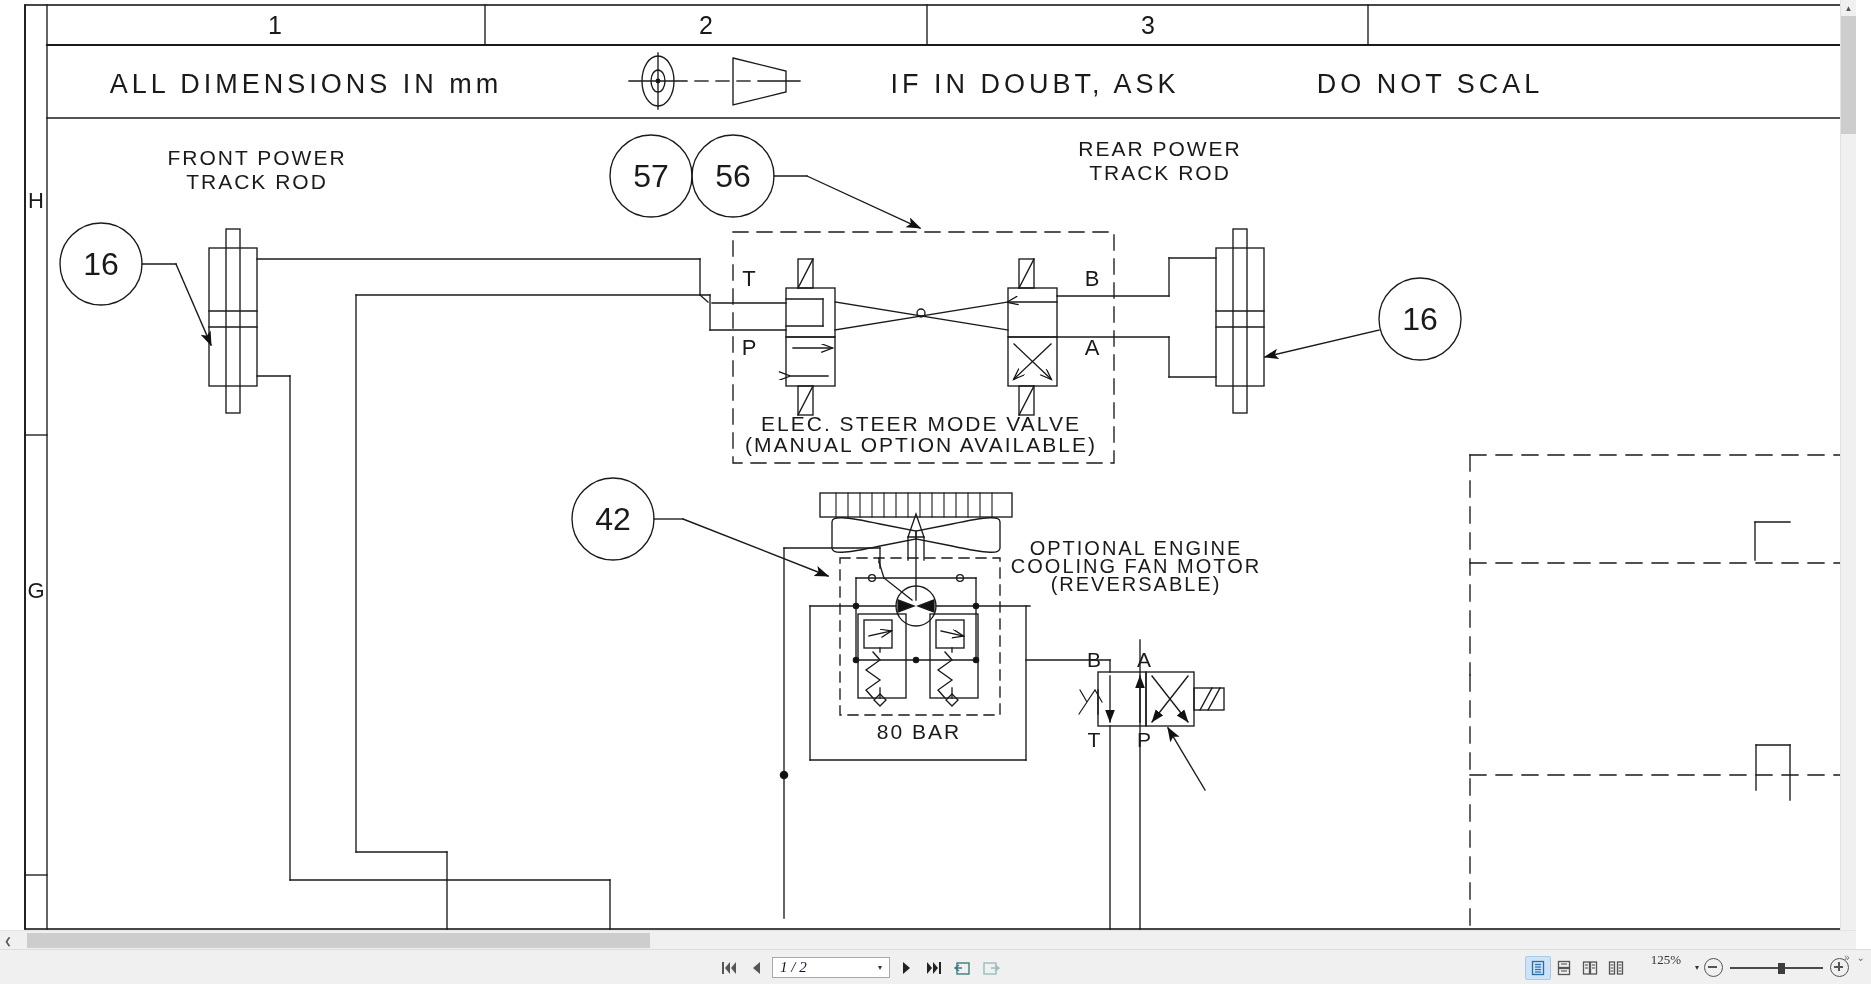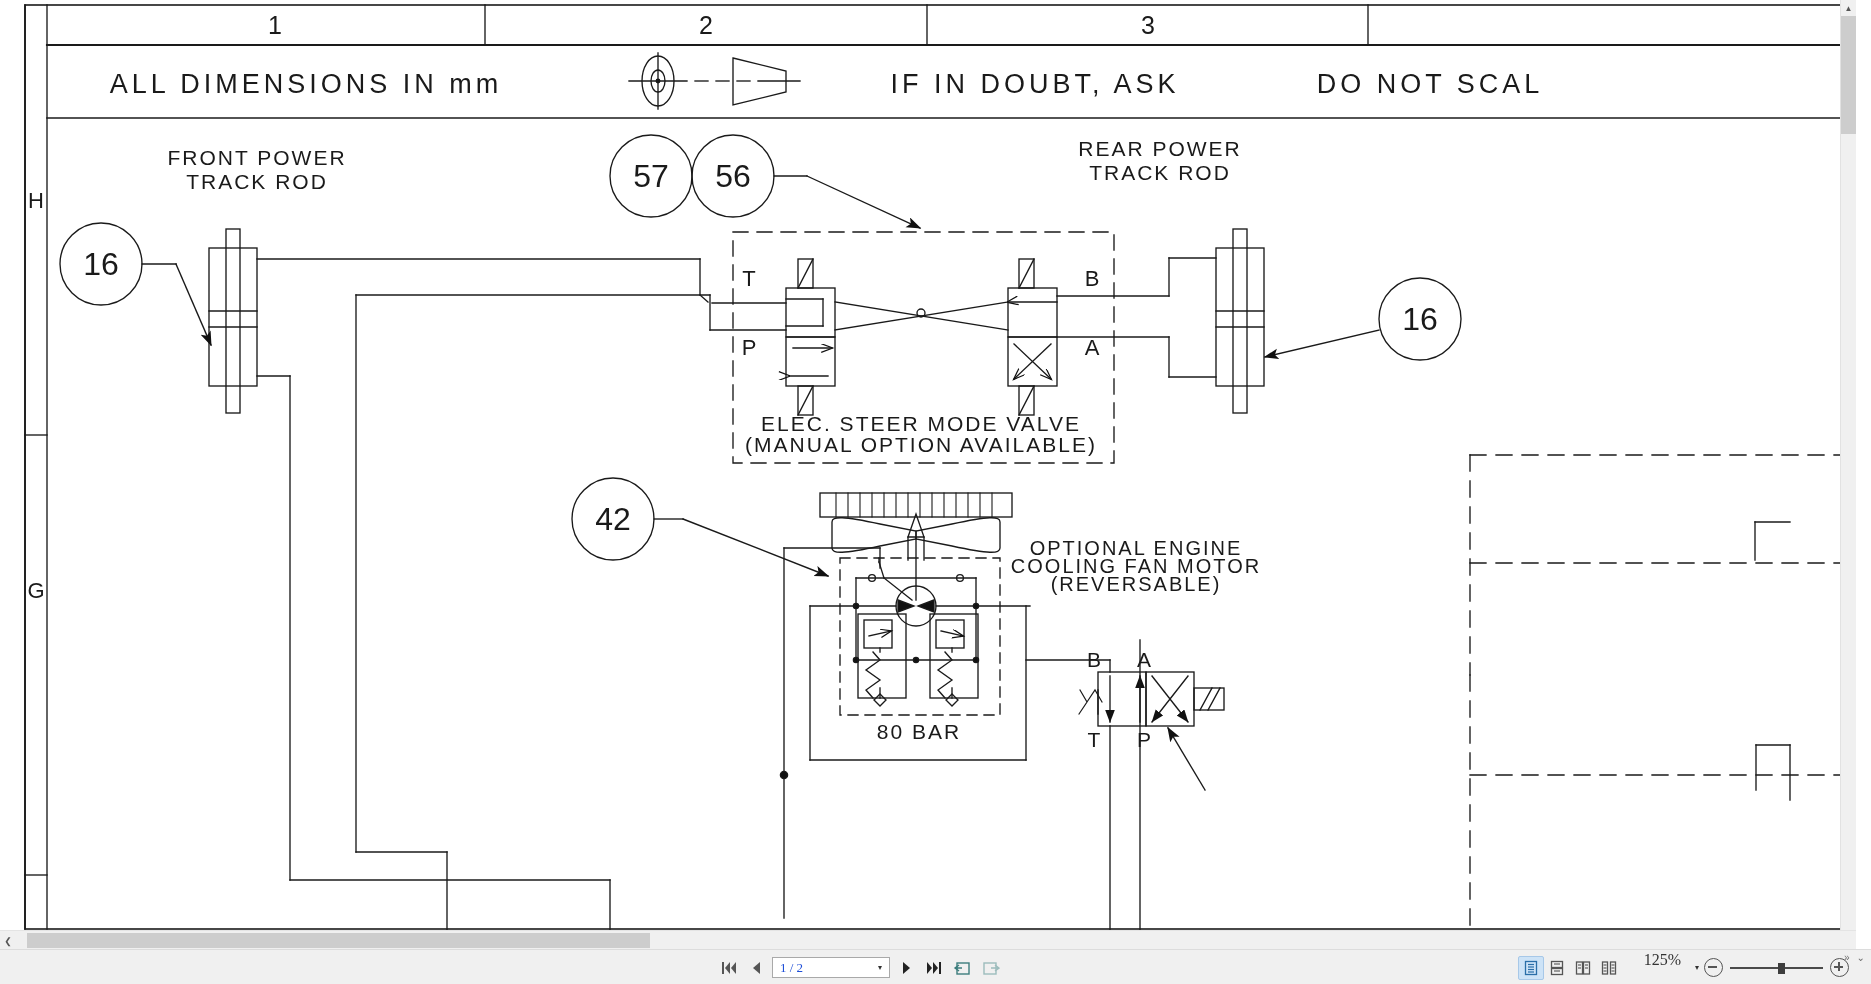--- a/index.html
+++ b/index.html
@@ -20,28 +20,28 @@
   .hscroll .thumb{position:absolute;left:27px;top:2px;width:623px;height:15px;background:#cdcdcd;}
 
   
   .toolbar{position:absolute;left:0;top:949px;width:1871px;height:35px;background:#f0f0f0;border-top:1px solid #dcdcdc;
            display:flex;align-items:center;}
   .tb-left{position:absolute;left:718px;display:flex;align-items:center;gap:7px;}
   .navbtn{width:20px;height:20px;display:flex;align-items:center;justify-content:center;cursor:pointer;}
   .navbtn svg{display:block;}
   .pagebox{width:118px;height:21px;border:1px solid #a9a9a9;background:#fff;display:flex;align-items:center;
            padding:0 3px;box-sizing:border-box;}
-  .pagebox .val{flex:1;font-size:13px;color:#1d4ed8;font-family:"Liberation Serif",serif;padding-left:4px;}
+  .pagebox .val{flex:1;font-size:15px;color:#0f172a;font-family:"Liberation Serif",serif;padding-left:4px;font-style:italic;}
   .pagebox .caret{width:12px;text-align:center;font-size:8px;color:#333;}
   .iconbtn{width:22px;height:20px;display:flex;align-items:center;justify-content:center;cursor:pointer;}
 
   .tb-right{position:absolute;right:22px;display:flex;align-items:center;gap:0px;}
   .viewbtn{width:26px;height:24px;display:flex;align-items:center;justify-content:center;cursor:pointer;border-radius:2px;}
   .viewbtn.active{background:#cde3f7;border:1px solid #a7c8e8;box-sizing:border-box;}
-  .zoomlbl{font-size:16px;color:#333;margin:0 14px 16px 22px;font-family:"Liberation Serif",serif;}
+  .zoomlbl{font-size:13px;color:#333;margin:0 14px 16px 22px;font-family:"Liberation Serif",serif;}
   .zcaret{font-size:8px;color:#333;margin-right:5px;}
   .circbtn{width:17px;height:17px;border:1.4px solid #555;border-radius:50%;position:relative;cursor:pointer;}
   .circbtn::before{content:"";position:absolute;left:3px;top:7px;width:9px;height:1.6px;background:#555;}
   .circbtn.plus::after{content:"";position:absolute;left:7px;top:3px;width:1.6px;height:9px;background:#555;}
   .slider{width:93px;height:17px;position:relative;margin:0 7px;cursor:pointer;}
   .slider .track{position:absolute;left:0;top:8px;width:93px;height:1.6px;background:#4a4a4a;}
   .slider .knob{position:absolute;left:48px;top:4px;width:7px;height:11px;background:#3d3d3d;}
   .chev{position:absolute;right:6px;top:2px;display:flex;gap:7px;color:#6b6b6b;font-size:10px;}
 </style>
 </head>

